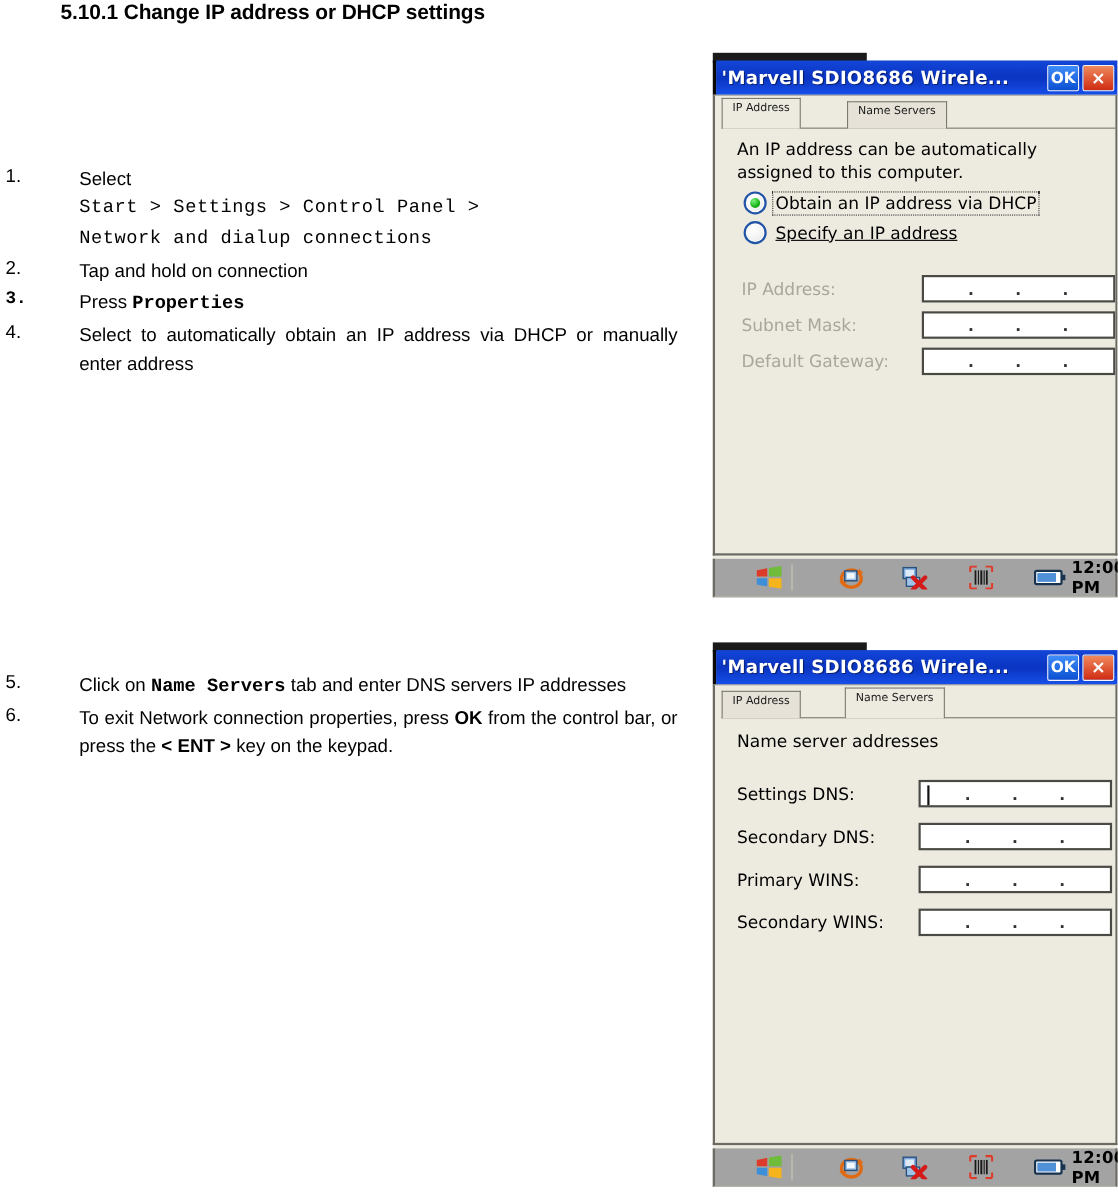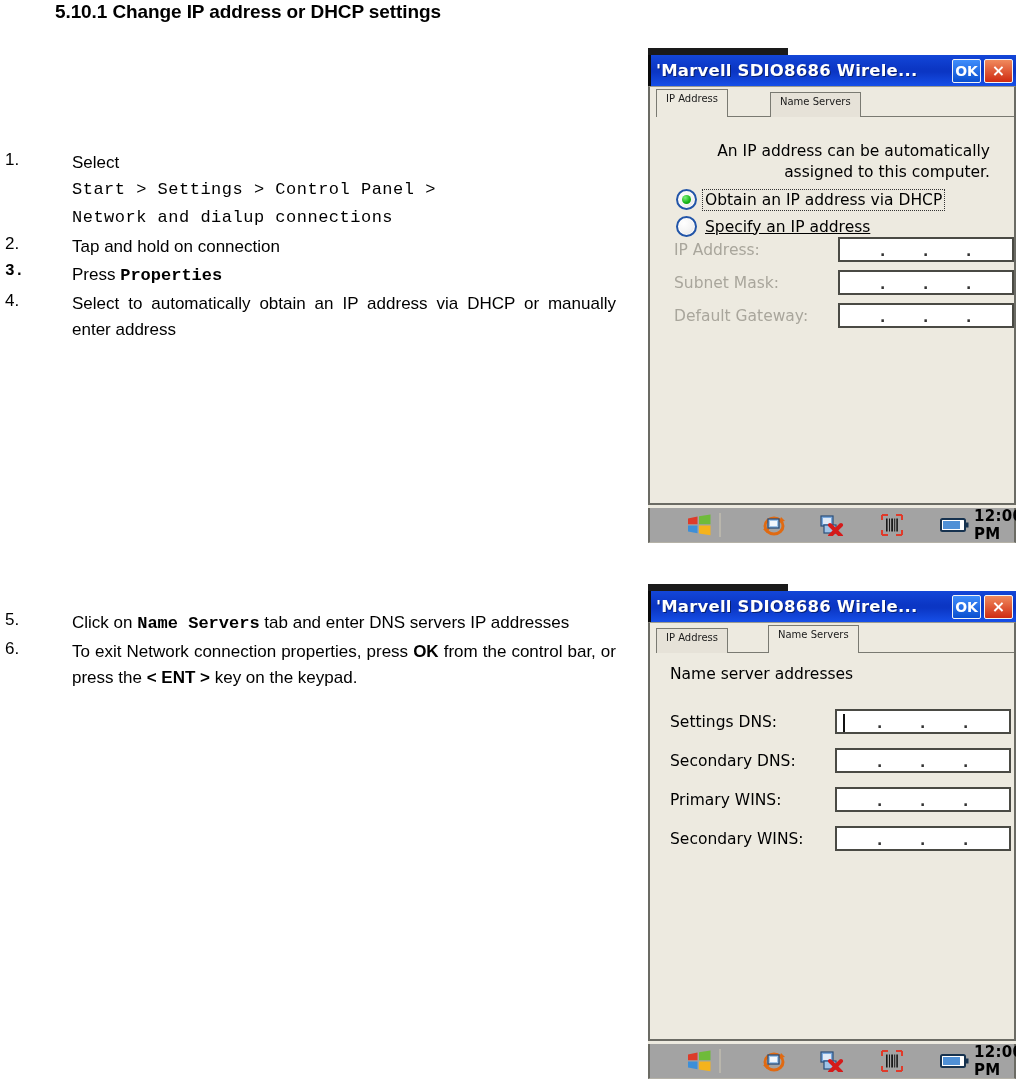--- a/index.html
+++ b/index.html
@@ -112,23 +112,22 @@
   .tab.inactive { z-index:1; height:25px; background:#E6E2D8; }
   .tab-underline {
     position:absolute; left:0; right:0; bottom:0;
     height:1px; background:#7a7a72;
   }
 
   .panel { position:relative; padding:0 0 0 0; }
 
   .desc {
     font-size:15.5px; line-height:21px;
-    margin:24px 0 6px 20px;
+    margin:9px 0 6px 20px;
     max-width:320px;
-    text-align:right;
   }
 
   
   .radio-row { display:flex; align-items:center; margin-left:26px; margin-top:5px; }
   .radio {
     width:21px; height:21px; border-radius:50%;
     background:radial-gradient(circle at 35% 30%, #ffffff 0%, #f3f3f3 55%, #dcdcdc 100%);
     border:2px solid #2255a8;
     box-shadow:inset 0 0 0 1px #fdfdfd;
     flex:0 0 auto;
@@ -270,21 +269,21 @@
       <div class="radio-row">
         <span class="radio on"></span>
         <span class="radio-label focused">Obtain an IP address via DHCP</span>
       </div>
 
       <div class="radio-row" style="margin-top:6px;text-decoration:underline;">
         <span class="radio"></span>
         <span class="radio-label">Specify an IP address</span>
       </div>
 
-      <div class="field-row" style="margin-top:0;">
+      <div class="field-row" style="margin-top:28px;">
         <span class="field-label disabled">IP Address:</span>
         <span class="ipbox">
           <span class="seg"></span>
             <span class="seg"></span>
             <span class="seg"></span>
             <span class="seg"></span>
         </span>
       </div>
 
       <div class="field-row">

